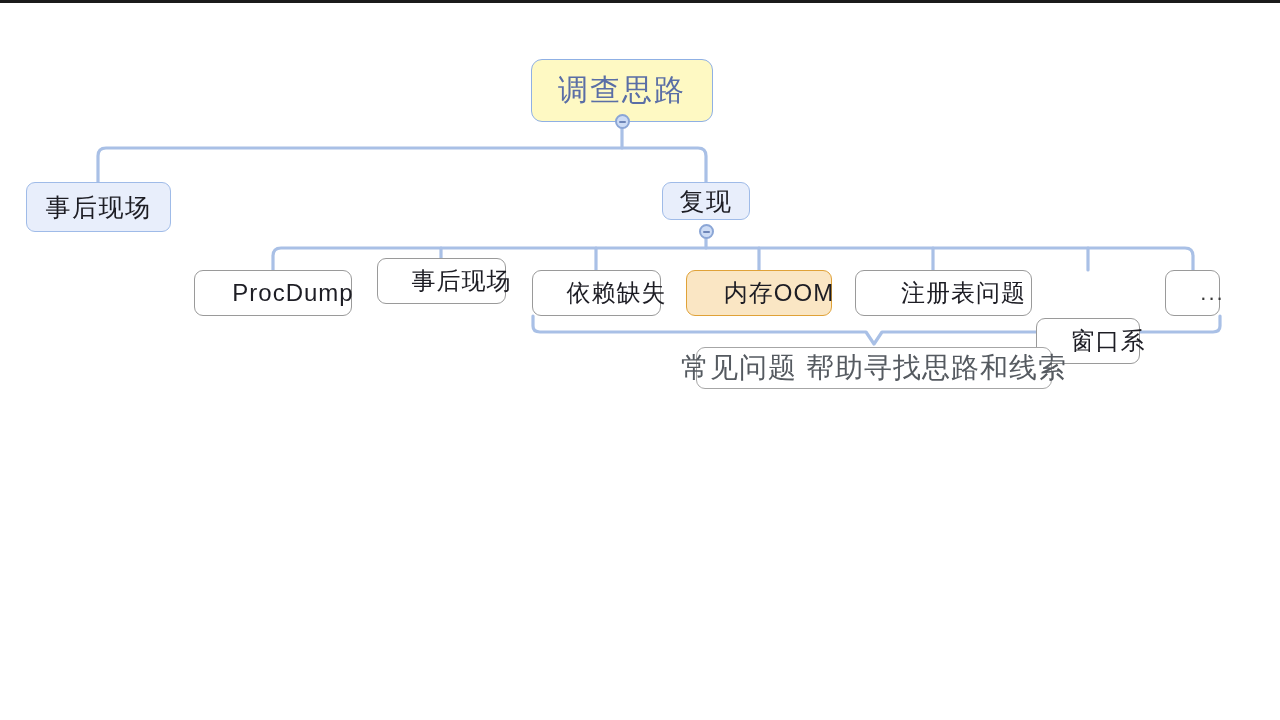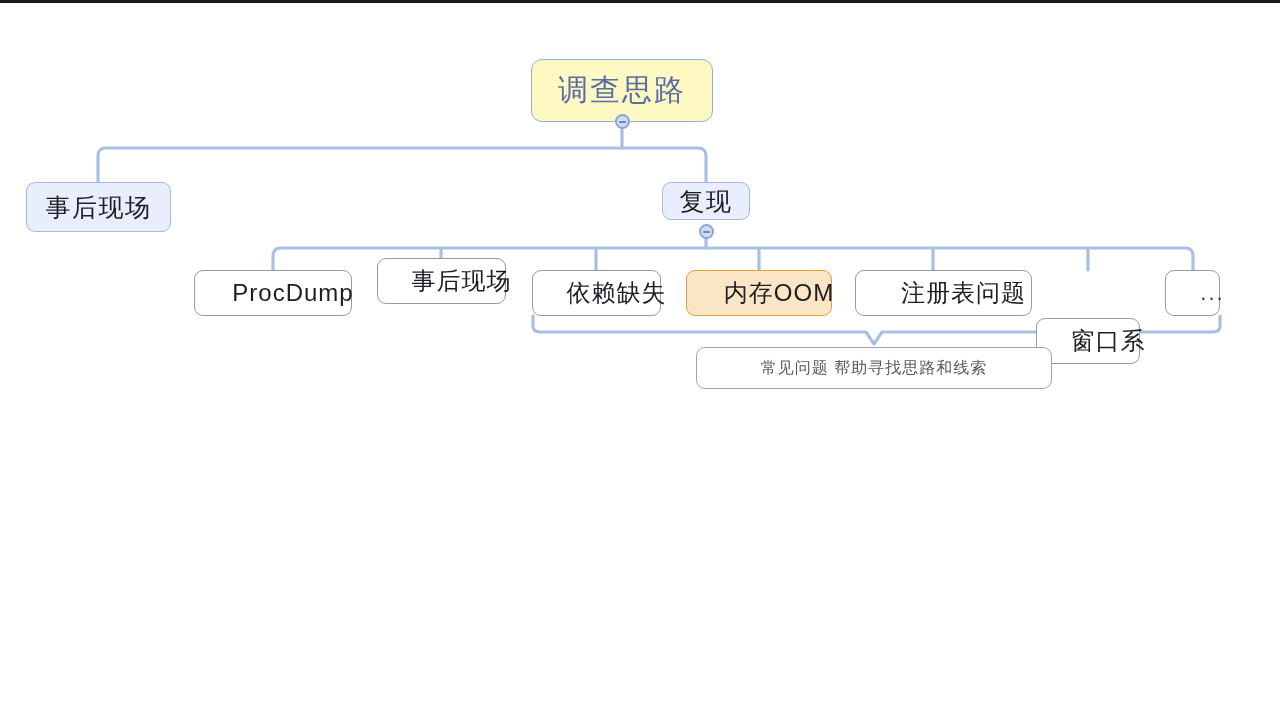--- a/index.html
+++ b/index.html
@@ -85,21 +85,21 @@
     font-size: 22px;
     color: #3a3a3a;
     letter-spacing: 2px;
   }
 
   .node.note {
     background: #ffffff;
     border: 1.5px solid #a6a6a6;
     border-radius: 9px;
     color: #555a60;
-    font-size: 16px;
+    font-size: 28px;
     letter-spacing: 1px;
   }
 
   .collapse-marker {
     position: absolute;
     width: 15px;
     height: 15px;
     box-sizing: border-box;
     border-radius: 50%;
     background: #cddcf5;

